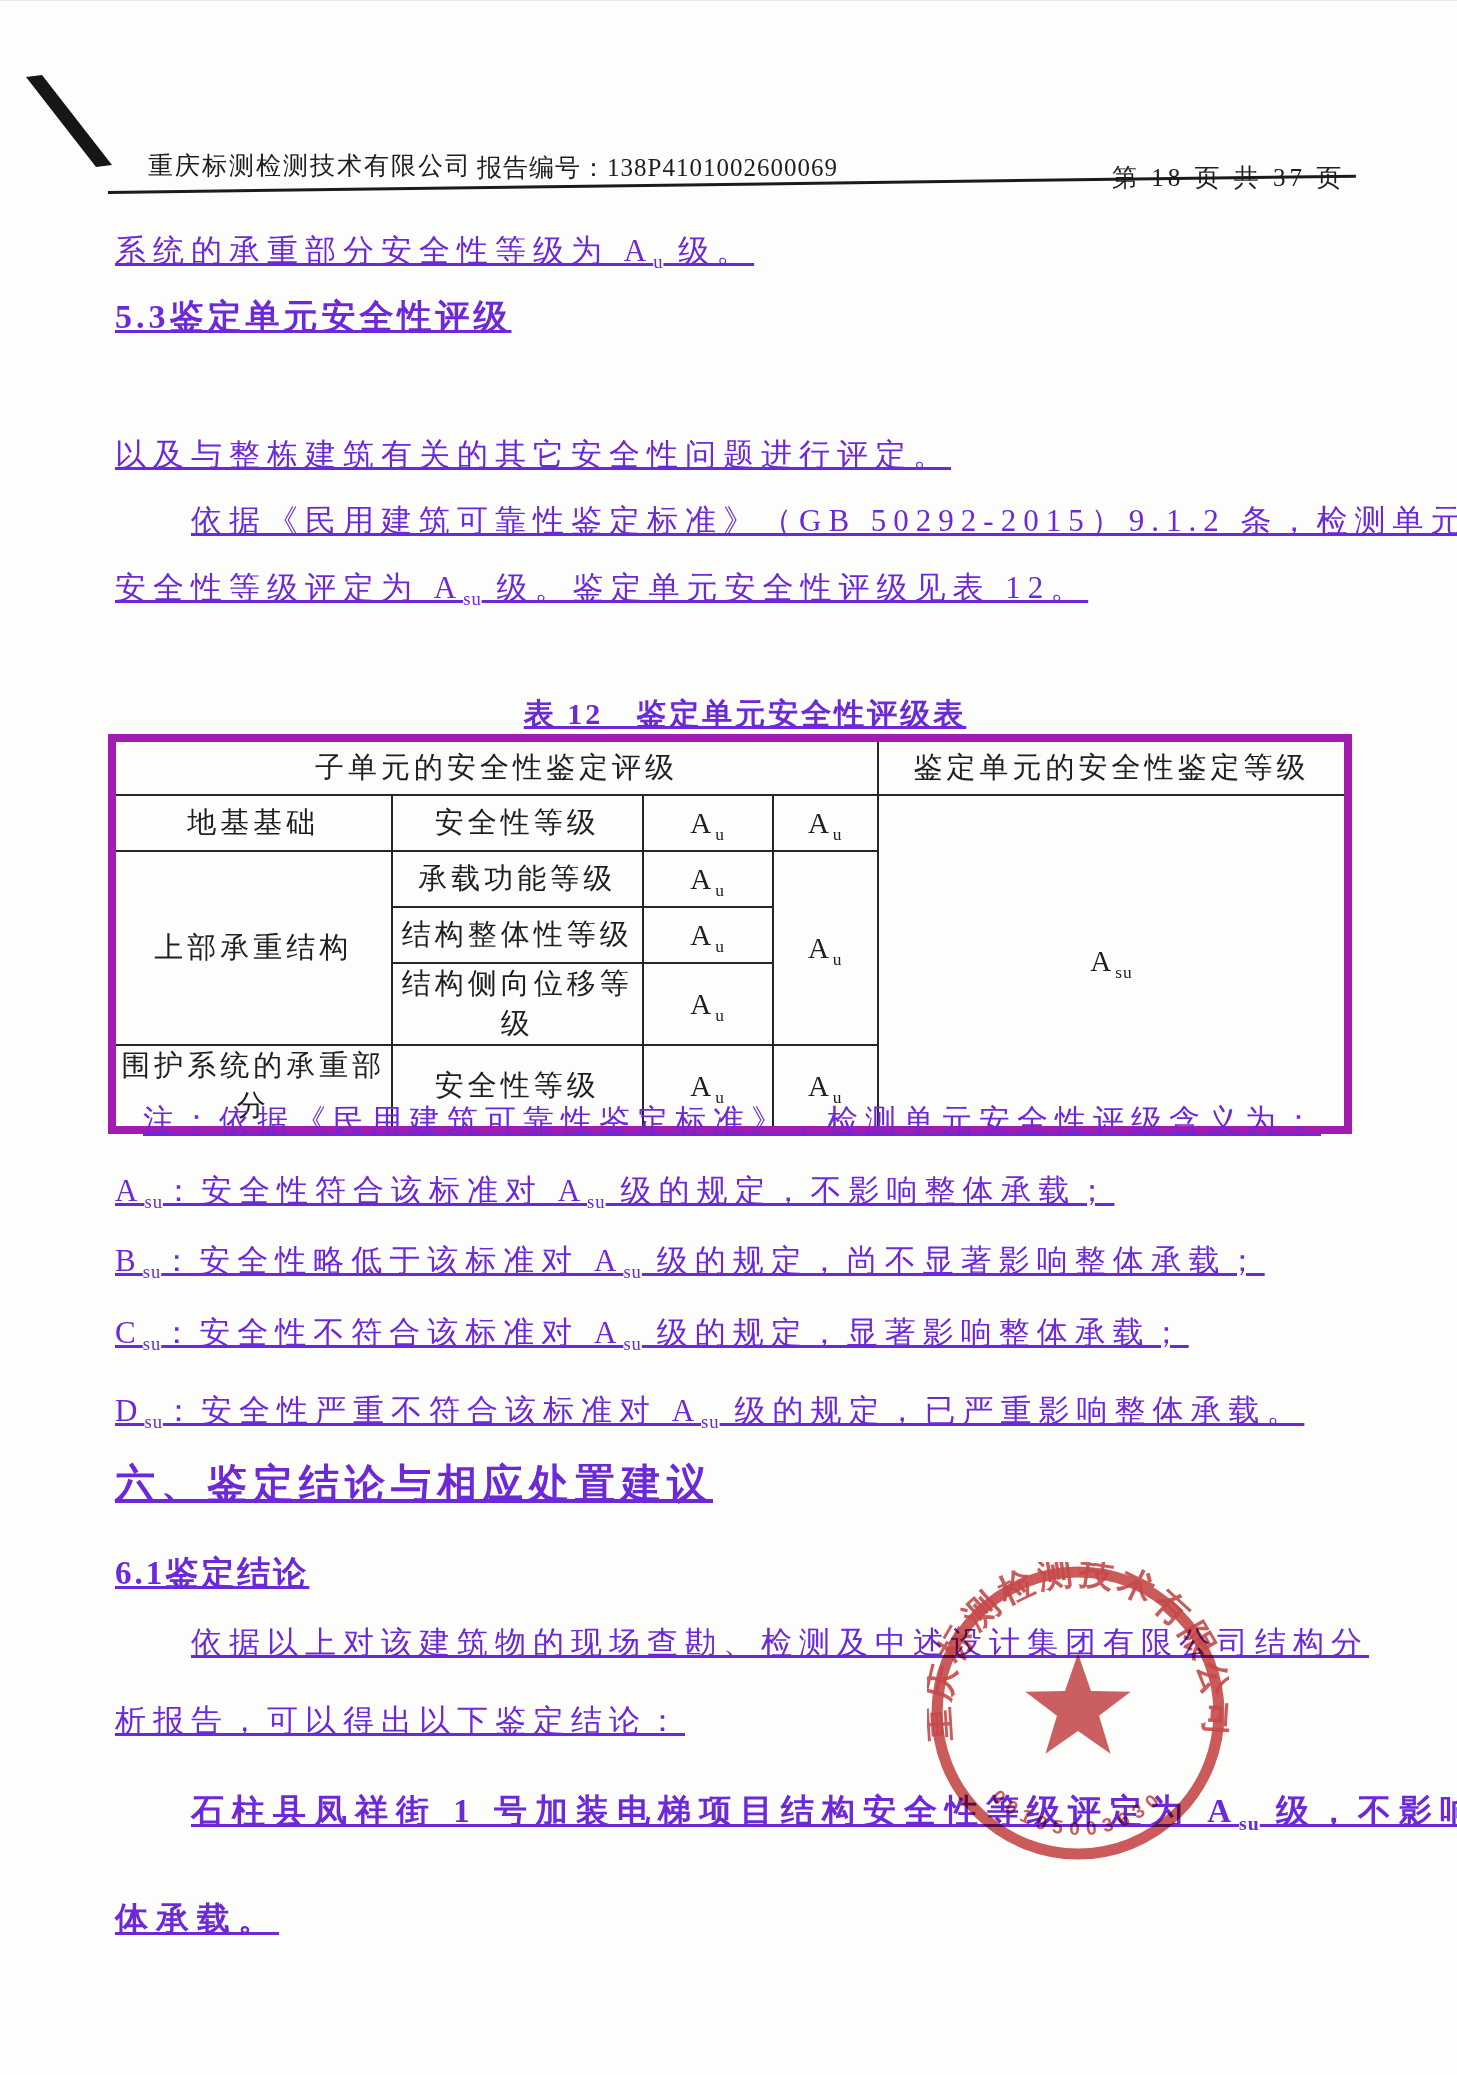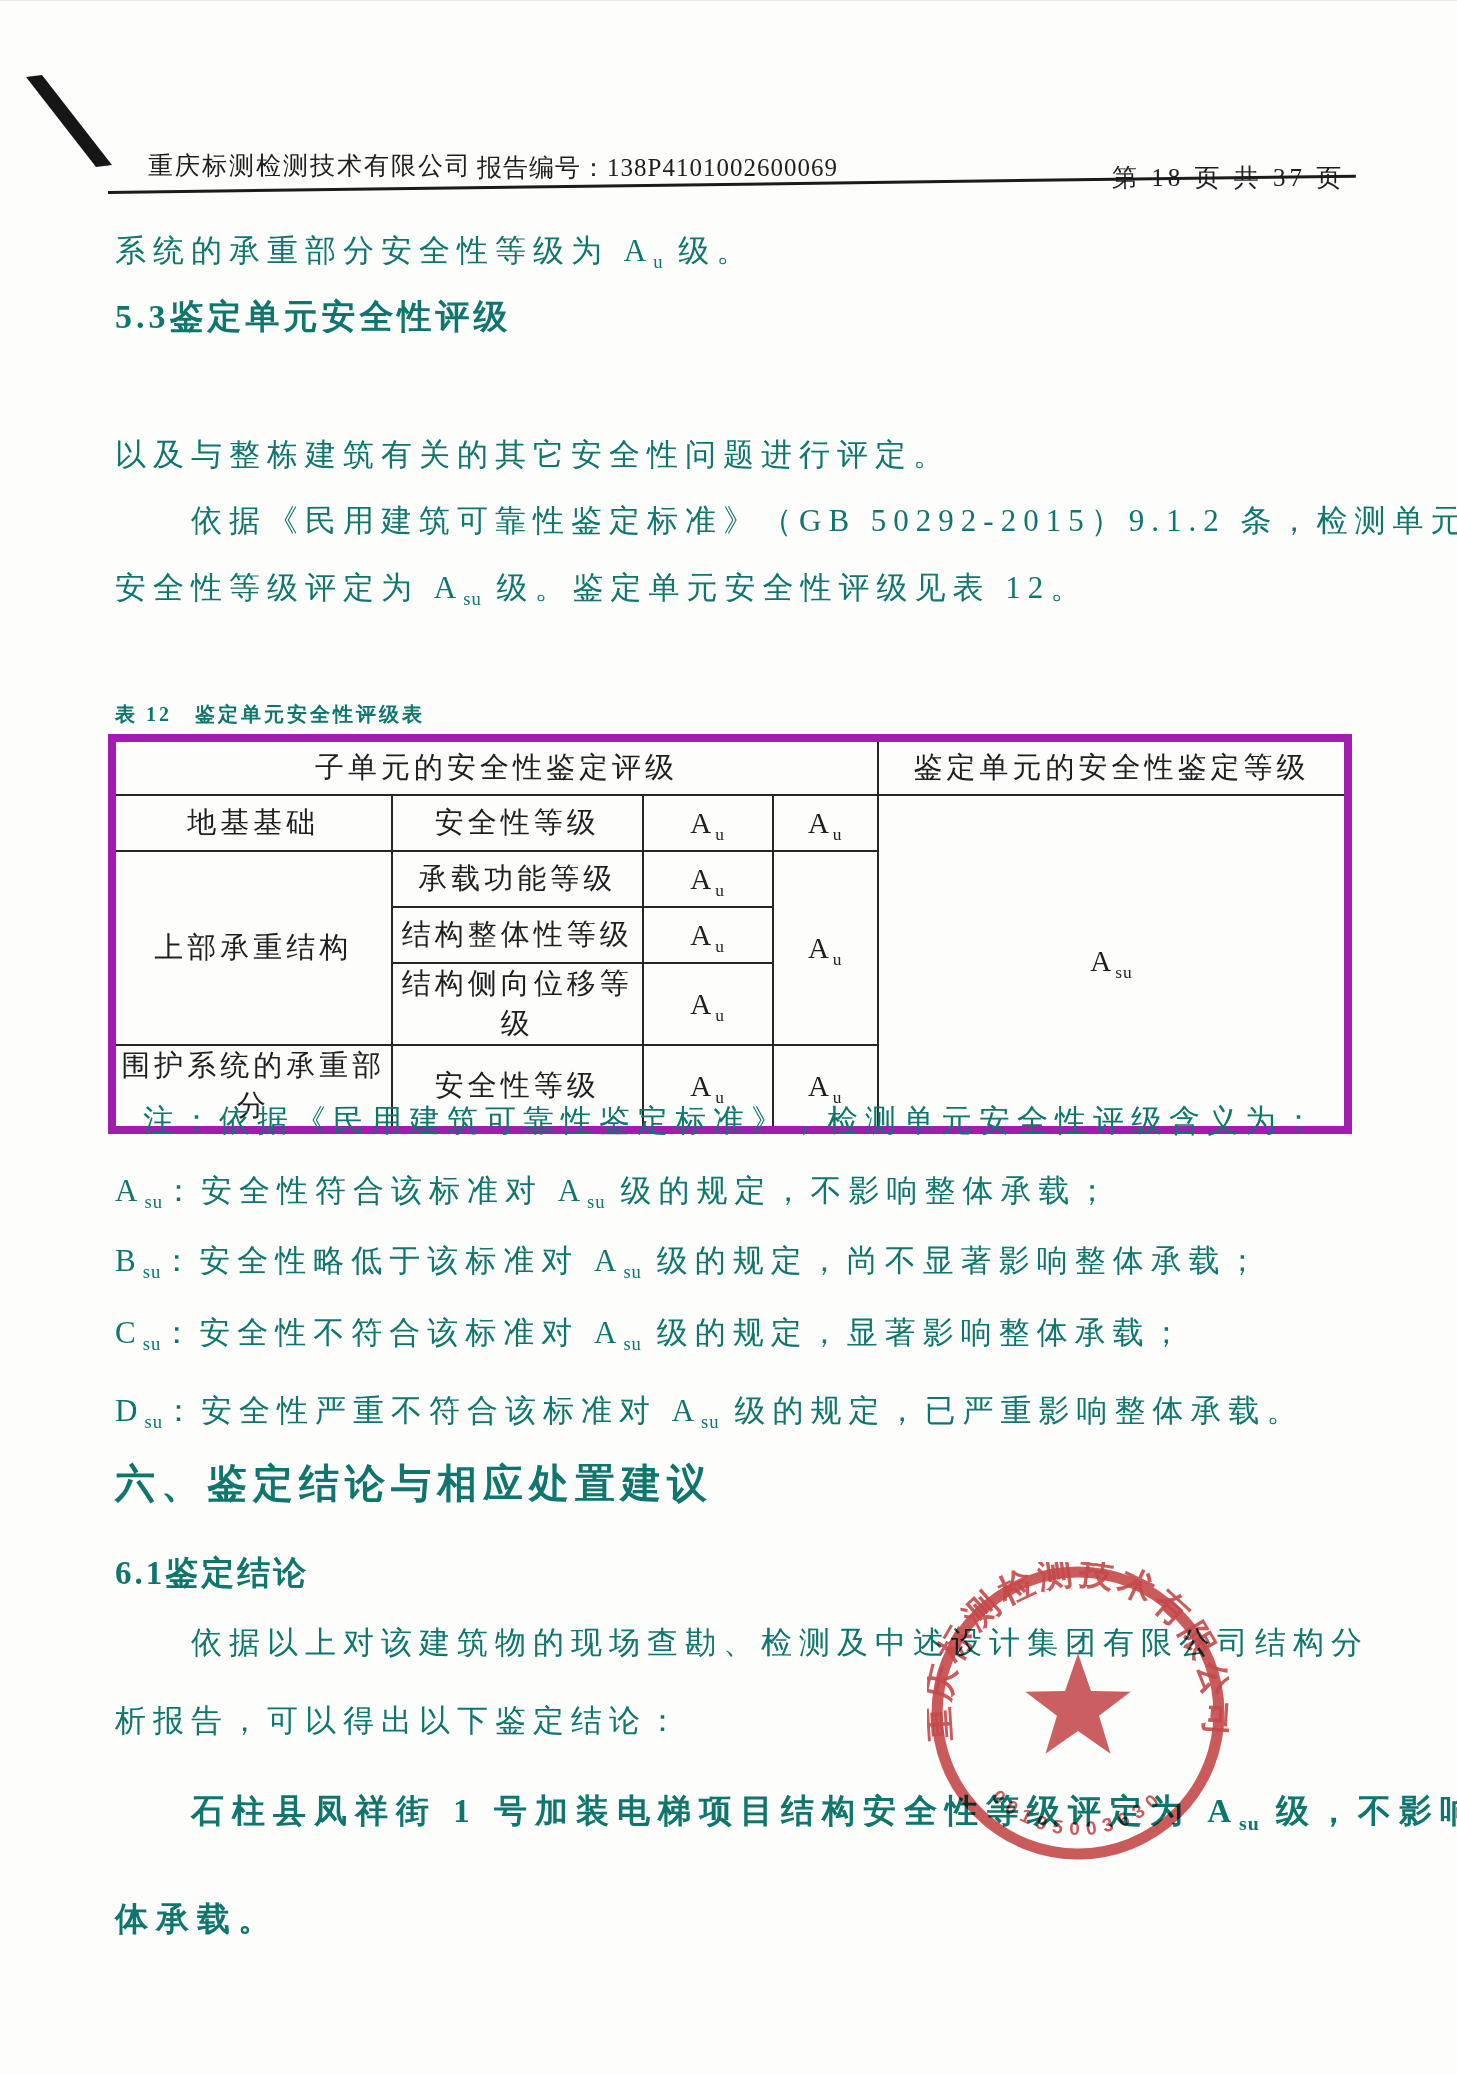--- a/index.html
+++ b/index.html
@@ -17,29 +17,29 @@
   .hdr-item{position:absolute;white-space:nowrap;font-size:25px;letter-spacing:2px;}
   .hdr-rule{
     position:absolute;left:108px;top:190px;width:1248px;height:3px;
     background:#1b1b1b;transform:rotate(-0.75deg);transform-origin:left center;
   }
   .scan-mark{position:absolute;left:0;top:0;pointer-events:none;}
   
   .tline{
     position:absolute;left:115px;width:1260px;
     font-size:31px;line-height:40px;letter-spacing:7px;
-    white-space:nowrap;color:#0f766e;
+    white-space:nowrap;color:#6d28d9;text-decoration:underline;
   }
   .indent{text-indent:76px;}
   .noteindent{text-indent:28px;}
   .bold{font-weight:700;}
   .h53{font-size:34px;font-weight:700;letter-spacing:4px;}
   .h6{font-size:40px;font-weight:700;letter-spacing:6px;font-family:"Liberation Sans","DejaVu Sans",sans-serif;}
   .h61{font-size:33px;font-weight:700;letter-spacing:3px;}
-  .caption{font-weight:700;font-size:20px;letter-spacing:3px;}
+  .caption{text-align:center;font-weight:700;font-size:30px;letter-spacing:3px;}
   sub{font-size:0.60em;letter-spacing:1px;line-height:0;}
   
   table.rating{
     position:absolute;left:108px;top:733px;
     border-collapse:collapse;table-layout:fixed;
     width:1244px;
   }
   table.rating td{
     border:2px solid #262626;
     font-size:29px;letter-spacing:4px;

